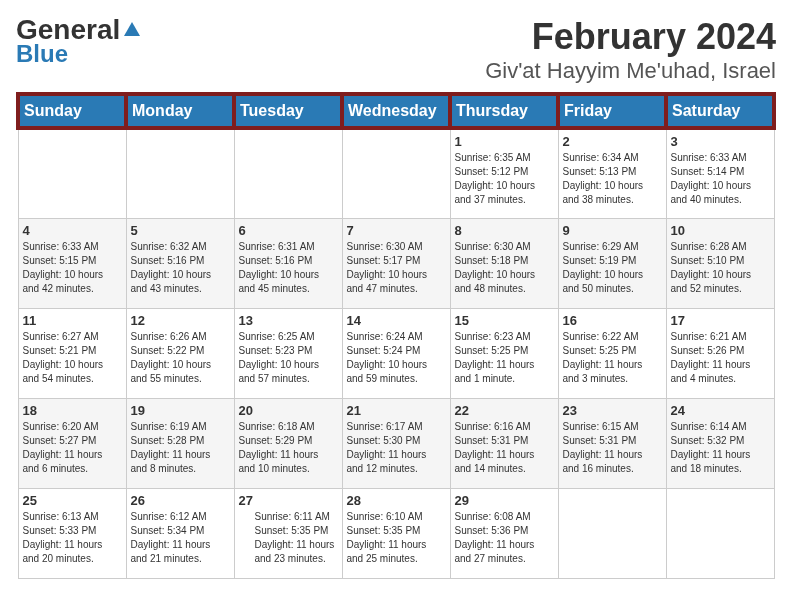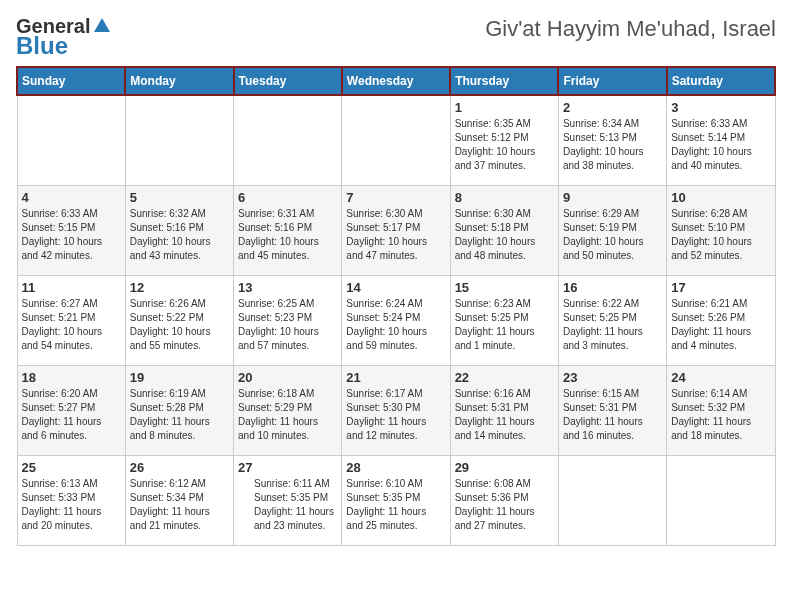--- a/index.html
+++ b/index.html
@@ -34,25 +34,25 @@
       color: #555;
     }
     table {
       width: 100%;
       border-collapse: collapse;
       table-layout: fixed;
     }
     thead tr th {
       background-color: #2a7ab5;
       color: #fff;
-      font-size: 12px;
+      font-size: 16px;
       font-weight: bold;
       padding: 6px 4px;
       text-align: left;
-      border: 2px solid #7f1d1d;
+      border: 4px solid #7f1d1d;
     }
     tbody tr td {
       vertical-align: top;
       border: 1px solid #ccc;
       padding: 4px;
       font-size: 10px;
       color: #333;
       height: 90px;
     }
     tbody tr:nth-child(even) td {
@@ -79,28 +79,29 @@
     tbody tr:nth-child(even) .empty-cell {
       background-color: #f5f5f5;
     }
   </style>
 </head>
 <body>
 
 <div class="header">
   <div class="logo">
     <div style="display:flex; align-items:center;">
-      <span style="font-size:20px; font-weight:bold; color:#333;">General</span>
+      <span style="font-size:28px; font-weight:bold; color:#333;">General</span>
       <svg width="20" height="20" viewBox="0 0 20 20" style="margin-left:2px;">
         <polygon points="10,2 18,16 2,16" fill="#2a7ab5"></polygon>
       </svg>
     </div>
     <span style="font-size:24px; font-weight:bold; color:#2a7ab5; margin-top:-2px;">Blue</span>
   </div>
   <div class="title-section">
+    <div class="month-title">February 2024</div>
     <div class="location-title">Giv'at Hayyim Me'uhad, Israel</div>
   </div>
 </div>
 
 <table>
   <thead>
     <tr>
     <th>Sunday</th>
         <th>Monday</th>
         <th>Tuesday</th>

